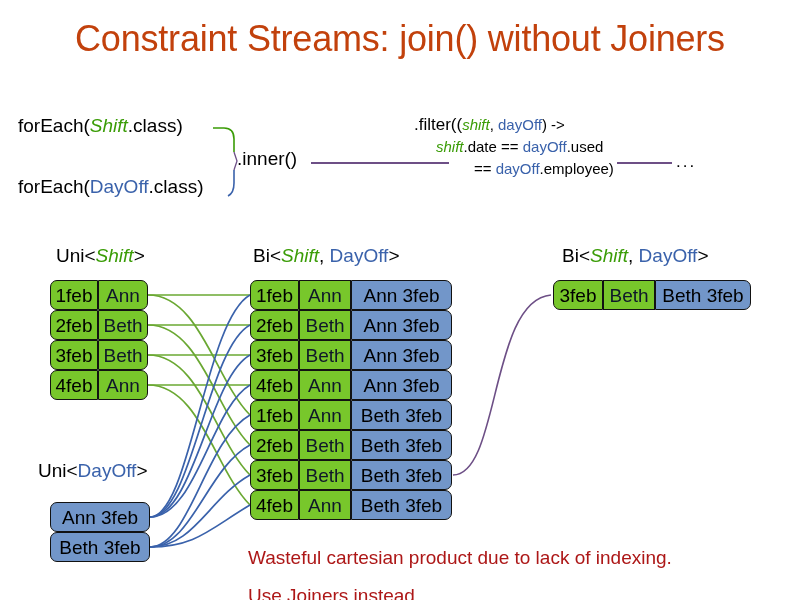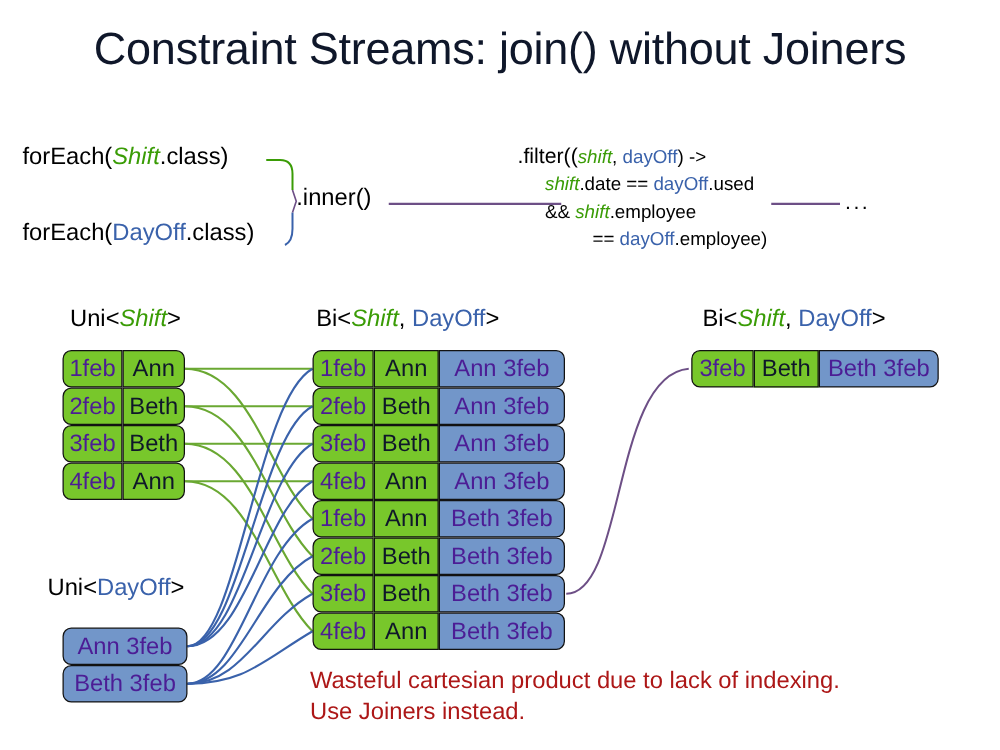--- a/index.html
+++ b/index.html
@@ -6,21 +6,21 @@
   body{
     width:800px;height:600px;background:#ffffff;
     font-family:"Liberation Sans",sans-serif;
     overflow:hidden;position:relative;
   }
   .stage{position:absolute;inset:0;width:800px;height:600px;}
 
   
   .title{
     position:absolute;left:0;top:18px;width:800px;text-align:center;
-    font-size:36px;color:#0f172a;letter-spacing:-0.2px;white-space:nowrap;
+    font-size:36px;color:#c2410c;letter-spacing:-0.2px;white-space:nowrap;
   }
   .subtitle{
     position:absolute;left:0;top:68px;width:800px;text-align:center;
     font-size:13.5px;color:#000;
   }
 
   
   .code{position:absolute;font-size:19px;color:#000;white-space:nowrap;}
   .c-shift{color:#3a9c06;font-style:italic;}
   .c-dayoff{color:#3a62ab;}
@@ -41,21 +41,21 @@
   #head-bi-right{left:562px;top:245px;}
 
   
   .box{
     position:absolute;height:30px;box-sizing:border-box;
     display:flex;align-items:stretch;
   }
   .cell{
     box-sizing:border-box;border:1.6px solid #121212;
     display:flex;align-items:center;justify-content:center;
-    font-size:19px;color:#4c1d95;line-height:1;
+    font-size:19px;color:#000000;line-height:1;
   }
   .cell.green{background:#78c72b;}
   .cell.blue{background:#7296c9;}
   .cell.name{color:#0f172a;}
   .cell.l{border-radius:7px 0 0 7px;border-right-width:1.4px;}
   .cell.r{border-radius:0 7px 7px 0;border-left-width:1.4px;}
   .cell.only{border-radius:7px;}
   .cell.mid{border-radius:0;}
 
   
@@ -77,21 +77,21 @@
   #resultbox{left:553px;top:280px;width:198px;}
   #resultbox .d{width:50px;}
   #resultbox .n{width:52px;}
   #resultbox .p{width:96px;}
 
   
   .warn{
     position:absolute;left:248px;top:532px;font-size:19px;color:#ad1717;
     line-height:25px;white-space:nowrap;
   }
-  .warn span{display:block;}
+  .warn span{display:block;margin-top:13px;}
 
   svg.links{position:absolute;left:0;top:0;width:800px;height:600px;pointer-events:none;}
 </style>
 </head>
 <body>
 
 <div class="stage">
 
   <svg class="links" viewBox="0 0 800 600">
 
@@ -132,21 +132,20 @@
 
   <div class="code" id="forEachDayOff">
     <span>forEach(</span><span class="c-dayoff">DayOff</span><span>.class)</span>
   </div>
 
   <div class="code" id="joinCall">.inner()</div>
 
   <div class="code" id="filterBlock">
     <span class="ln"><span>.filter((</span><span class="c-shift small">shift</span><span class="small">, </span><span class="c-dayoff small">dayOff</span><span class="small">) -&gt;</span></span>
     <span class="ln small" style="padding-left:22px"><span class="c-shift">shift</span><span>.date == </span><span class="c-dayoff">dayOff</span><span>.used</span></span>
-    <span class="ln small" style="padding-left:22px"><span>&amp;&amp; </span><span class="c-shift">shift</span><span>.employee</span></span>
     <span class="ln small" style="padding-left:60px"><span>== </span><span class="c-dayoff">dayOff</span><span>.employee)</span></span>
   </div>
 
   <div class="code" id="ellipsis">...</div>
 
   <div class="colhead" id="head-uni-shift">
     <span>Uni&lt;</span><span class="c-shift">Shift</span><span>&gt;</span>
   </div>
 
   <div class="colhead" id="head-bi-mid">

